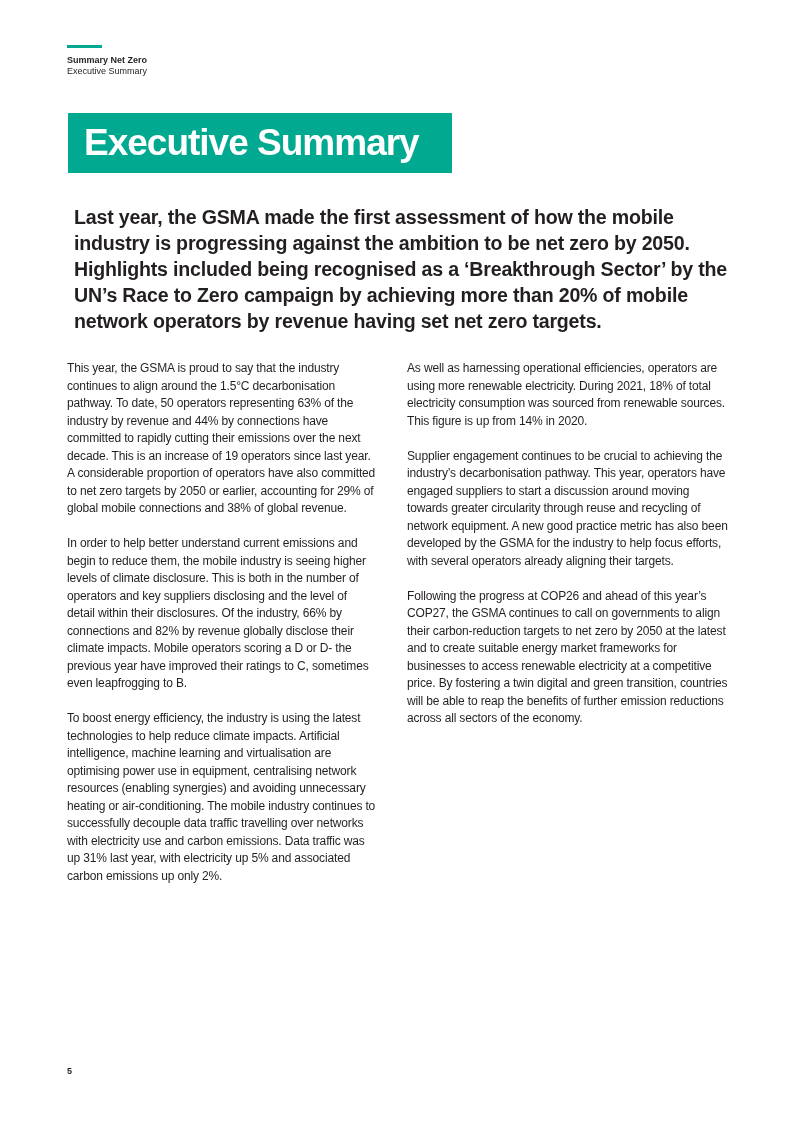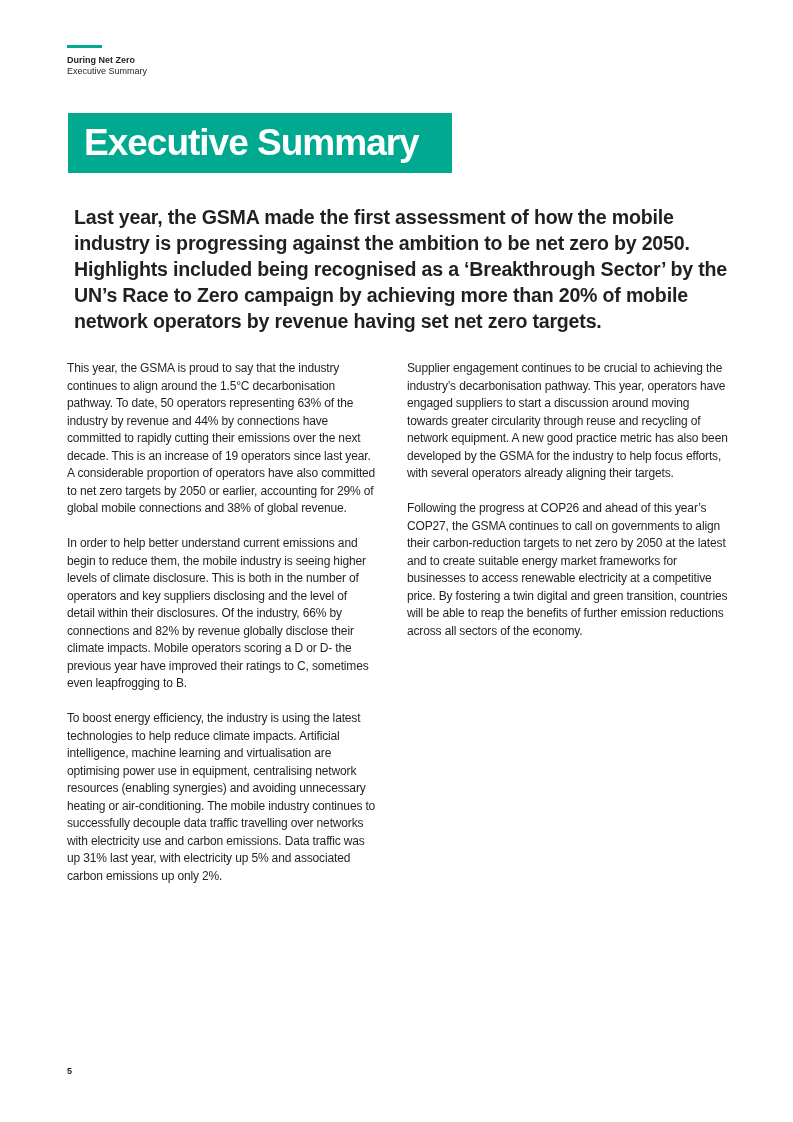--- a/index.html
+++ b/index.html
@@ -92,33 +92,34 @@
       top: 1066px;
       font-size: 9px;
       font-weight: bold;
       color: #231f20;
     }
   </style>
 </head>
 <body>
 
 <div class="accent-bar"></div>
-<div class="header-title">During Net Zero</div>
+<div class="header-title">Summary Net Zero</div>
 <div class="header-subtitle">Executive Summary</div>
 
 <div class="title-box">
   <h1>Executive Summary</h1>
 </div>
 
 <p class="lead">Last year, the GSMA made the first assessment of how the mobile industry is progressing against the ambition to be net zero by 2050. Highlights included being recognised as a ‘Breakthrough Sector’ by the UN’s Race to Zero campaign by achieving more than 20% of mobile network operators by revenue having set net zero targets.</p>
 
 <div class="col col-left">
   <p>This year, the GSMA is proud to say that the industry continues to align around the 1.5°C decarbonisation pathway. To date, 50 operators representing 63% of the industry by revenue and 44% by connections have committed to rapidly cutting their emissions over the next decade. This is an increase of 19 operators since last year. A considerable proportion of operators have also committed to net zero targets by 2050 or earlier, accounting for 29% of global mobile connections and 38% of global revenue.</p>
   <p>In order to help better understand current emissions and begin to reduce them, the mobile industry is seeing higher levels of climate disclosure. This is both in the number of operators and key suppliers disclosing and the level of detail within their disclosures. Of the industry, 66% by connections and 82% by revenue globally disclose their climate impacts. Mobile operators scoring a D or D- the previous year have improved their ratings to C, sometimes even leapfrogging to B.</p>
   <p>To boost energy efficiency, the industry is using the latest technologies to help reduce climate impacts. Artificial intelligence, machine learning and virtualisation are optimising power use in equipment, centralising network resources (enabling synergies) and avoiding unnecessary heating or air-conditioning. The mobile industry continues to successfully decouple data traffic travelling over networks with electricity use and carbon emissions. Data traffic was up 31% last year, with electricity up 5% and associated carbon emissions up only 2%.</p>
 </div>
 
 <div class="col col-right">
+  <p>As well as harnessing operational efficiencies, operators are using more renewable electricity. During 2021, 18% of total electricity consumption was sourced from renewable sources. This figure is up from 14% in 2020.</p>
   <p>Supplier engagement continues to be crucial to achieving the industry’s decarbonisation pathway. This year, operators have engaged suppliers to start a discussion around moving towards greater circularity through reuse and recycling of network equipment. A new good practice metric has also been developed by the GSMA for the industry to help focus efforts, with several operators already aligning their targets.</p>
   <p>Following the progress at COP26 and ahead of this year’s COP27, the GSMA continues to call on governments to align their carbon-reduction targets to net zero by 2050 at the latest and to create suitable energy market frameworks for businesses to access renewable electricity at a competitive price. By fostering a twin digital and green transition, countries will be able to reap the benefits of further emission reductions across all sectors of the economy.</p>
 </div>
 
 <div class="page-number">5</div>
 
 </body></html>

